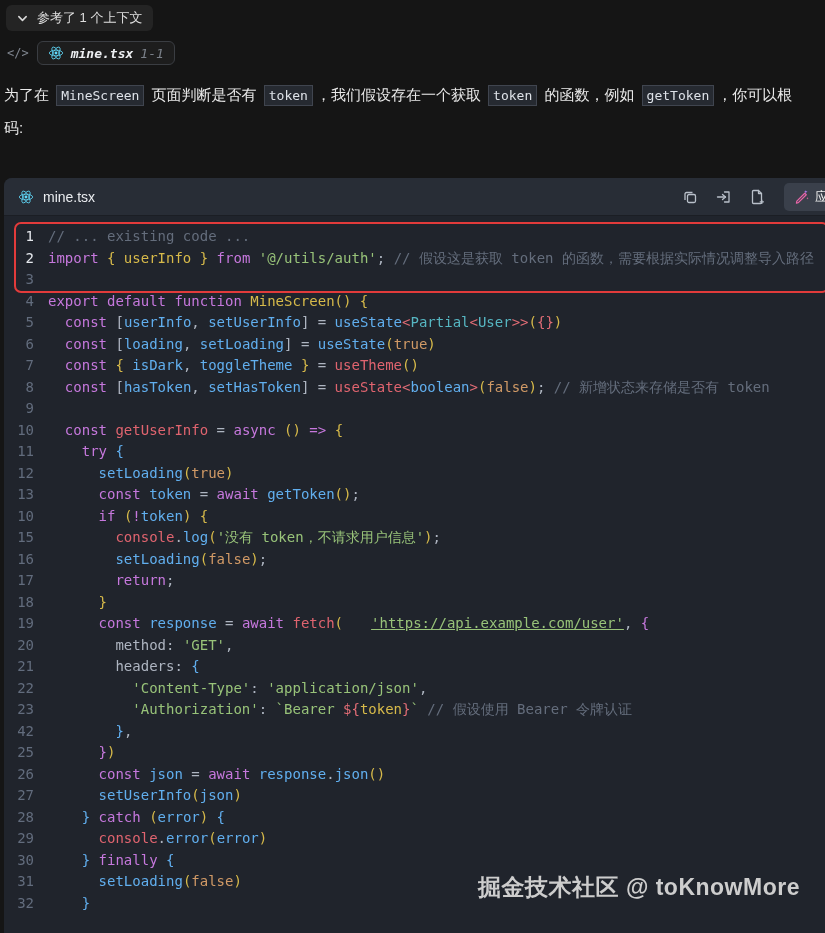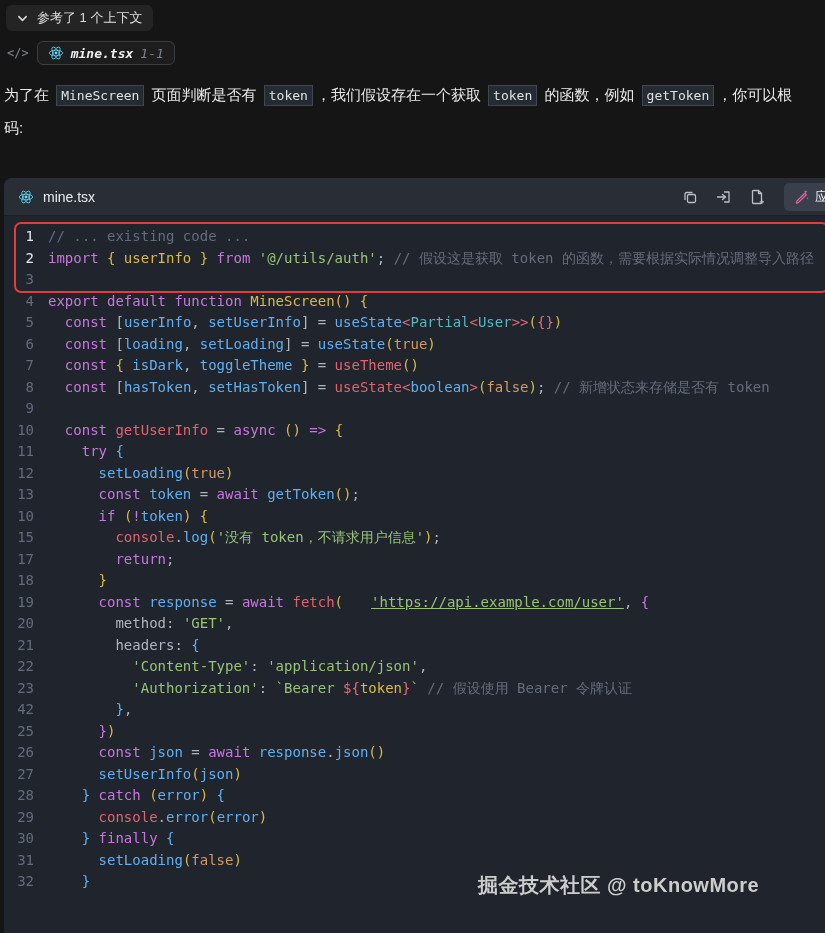--- a/index.html
+++ b/index.html
@@ -78,21 +78,21 @@
   .var   { color:#61afef; }
   .coral { color:#e0646f; }
   .yel   { color:#d7ba4a; }
   .org   { color:#d19a66; }
   .pnk   { color:#e06c75; }
   .teal  { color:#56b6c2; }
   .pun   { color:#aeb5c1; }
 
   .watermark {
     position:absolute; left:478px; top:872px;
-    font-size:20px; font-weight:600; color:#cdcdcd; letter-spacing:0.5px;
+    font-size:23px; font-weight:600; color:#cdcdcd; letter-spacing:0.5px;
     pointer-events:none; white-space:nowrap;
   }
 </style>
 </head>
 <body>
 
 <div class="topbar">
   <div class="ctx-toggle">
     <svg width="11" height="11" viewBox="0 0 12 12" fill="none" stroke="#d9d9d9" stroke-width="1.7" stroke-linecap="round" stroke-linejoin="round">
         <polyline points="2,4 6,8 10,4"></polyline>
@@ -220,20 +220,24 @@
       </div>
       <div class="cl">
         <span class="ln">10</span>
         <span class="cc"><span class="kw">      if </span><span class="yel">(</span><span class="kw">!</span><span class="var">token</span><span class="yel">) {</span></span>
       </div>
       <div class="cl">
         <span class="ln">15</span>
         <span class="cc"><span class="coral">        console</span><span class="pun">.</span><span class="fn">log</span><span class="yel">(</span><span class="str">'没有 token，不请求用户信息'</span><span class="yel">)</span><span class="pun">;</span></span>
       </div>
       <div class="cl">
+        <span class="ln">16</span>
+        <span class="cc"><span class="fn">        setLoading</span><span class="yel">(</span><span class="org">false</span><span class="yel">)</span><span class="pun">;</span></span>
+      </div>
+      <div class="cl">
         <span class="ln">17</span>
         <span class="cc"><span class="kw">        return</span><span class="pun">;</span></span>
       </div>
       <div class="cl">
         <span class="ln">18</span>
         <span class="cc"><span class="yel">      }</span></span>
       </div>
       <div class="cl">
         <span class="ln">19</span>
         <span class="cc"><span class="kw">      const </span><span class="var">response </span><span class="pun">= </span><span class="kw">await </span><span class="coral">fetch</span><span class="yel">(</span><span class="strU">'https://api.example.com/user'</span><span class="pun">, </span><span class="kw">{</span></span>

